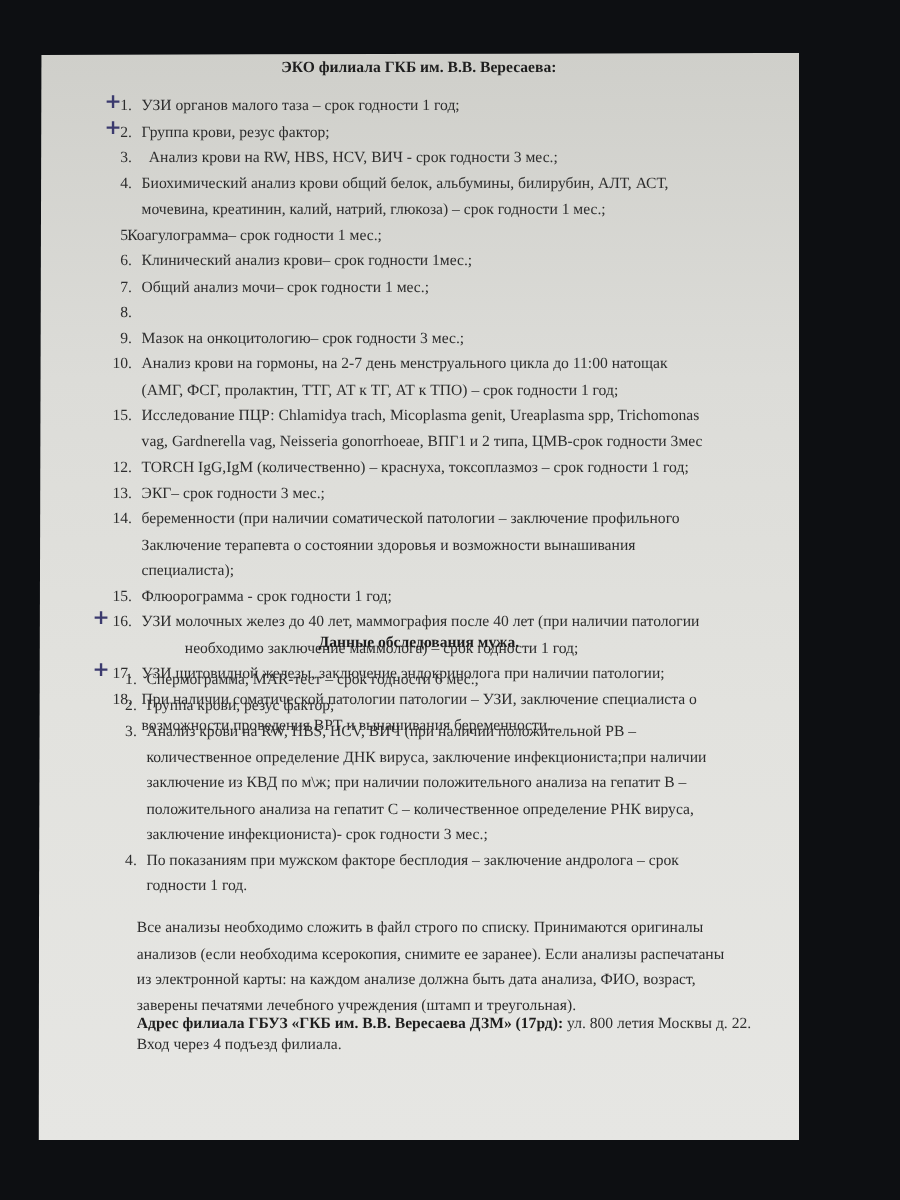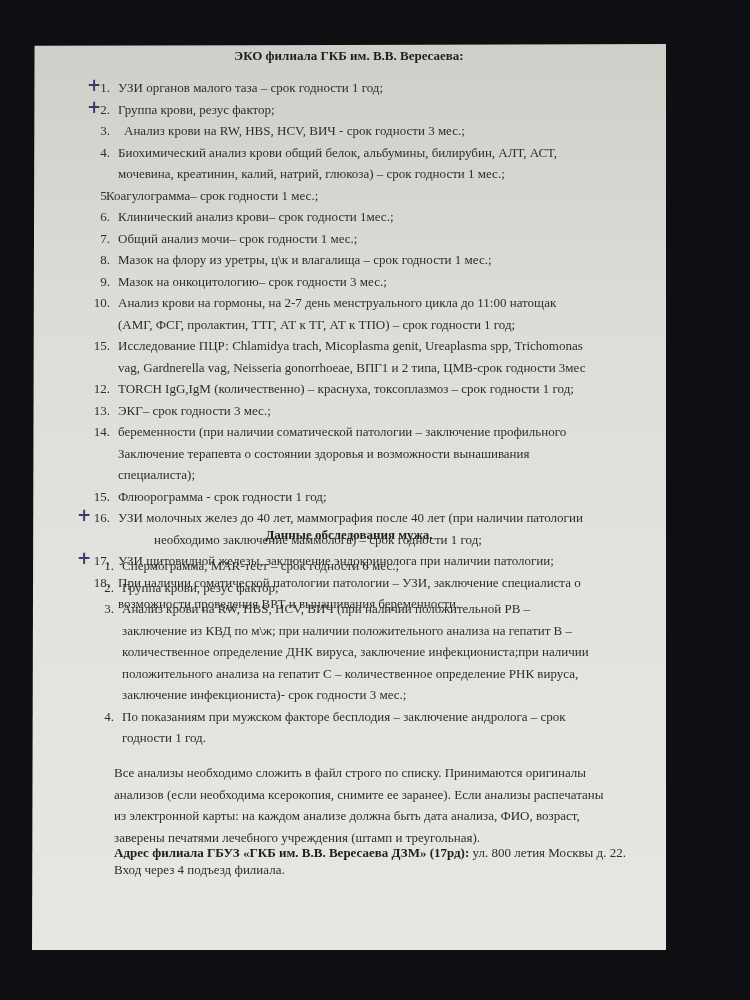--- a/index.html
+++ b/index.html
@@ -95,23 +95,20 @@
         </span>
       </div>
       <div class="item" style="top: 183.5px; height: 21.5px; width: 630px;">
         <span class="num" style="left: 38px; width: 40px;">7.</span>
         <span class="txt" style="left: 86px;">
           <div style="white-space: nowrap;">Общий анализ мочи– срок годности 1 мес.;</div>
         </span>
       </div>
       <div class="item" style="top: 205px; height: 21.5px; width: 630px;">
         <span class="num" style="left: 38px; width: 40px;">8.</span>
-        <span class="txt" style="left: 86px;">
-          <div style="white-space: nowrap;">Мазок на флору из уретры, ц\к и влагалища – срок годности 1 мес.;</div>
-        </span>
       </div>
       <div class="item" style="top: 226.5px; height: 21.5px; width: 630px;">
         <span class="num" style="left: 38px; width: 40px;">9.</span>
         <span class="txt" style="left: 86px;">
           <div style="white-space: nowrap;">Мазок на онкоцитологию– срок годности 3 мес.;</div>
         </span>
       </div>
       <div class="item" style="top: 248px; height: 43px; width: 630px;">
         <span class="num" style="left: 38px; width: 40px;">10.</span>
         <span class="txt" style="left: 86px;">
@@ -188,22 +185,22 @@
       <div class="item" style="top: 532.5px; height: 21.5px; width: 630px;">
         <span class="num" style="left: 42px; width: 40px;">2.</span>
         <span class="txt" style="left: 90px;">
           <div style="white-space: nowrap;">Группа крови, резус фактор;</div>
         </span>
       </div>
       <div class="item" style="top: 554px; height: 107.5px; width: 630px;">
         <span class="num" style="left: 42px; width: 40px;">3.</span>
         <span class="txt" style="left: 90px;">
           <div style="white-space: nowrap;">Анализ крови на RW, HBS,  HCV, ВИЧ  (при наличии положительной РВ –</div>
+          <div style="white-space: nowrap;">количественное определение ДНК вируса, заключение инфекциониста;при наличии</div>
           <div style="white-space: nowrap;">заключение из КВД по м\ж; при наличии положительного анализа на гепатит В –</div>
-          <div style="white-space: nowrap;">количественное определение ДНК вируса, заключение инфекциониста;при наличии</div>
           <div style="white-space: nowrap;">положительного анализа на гепатит С – количественное определение РНК вируса,</div>
           <div style="white-space: nowrap;">заключение инфекциониста)- срок годности 3 мес.;</div>
         </span>
       </div>
       <div class="item" style="top: 661.5px; height: 43px; width: 630px;">
         <span class="num" style="left: 42px; width: 40px;">4.</span>
         <span class="txt" style="left: 90px;">
           <div style="white-space: nowrap;">По показаниям при мужском факторе бесплодия – заключение андролога – срок</div>
           <div style="white-space: nowrap;">годности 1 год.</div>
         </span>

